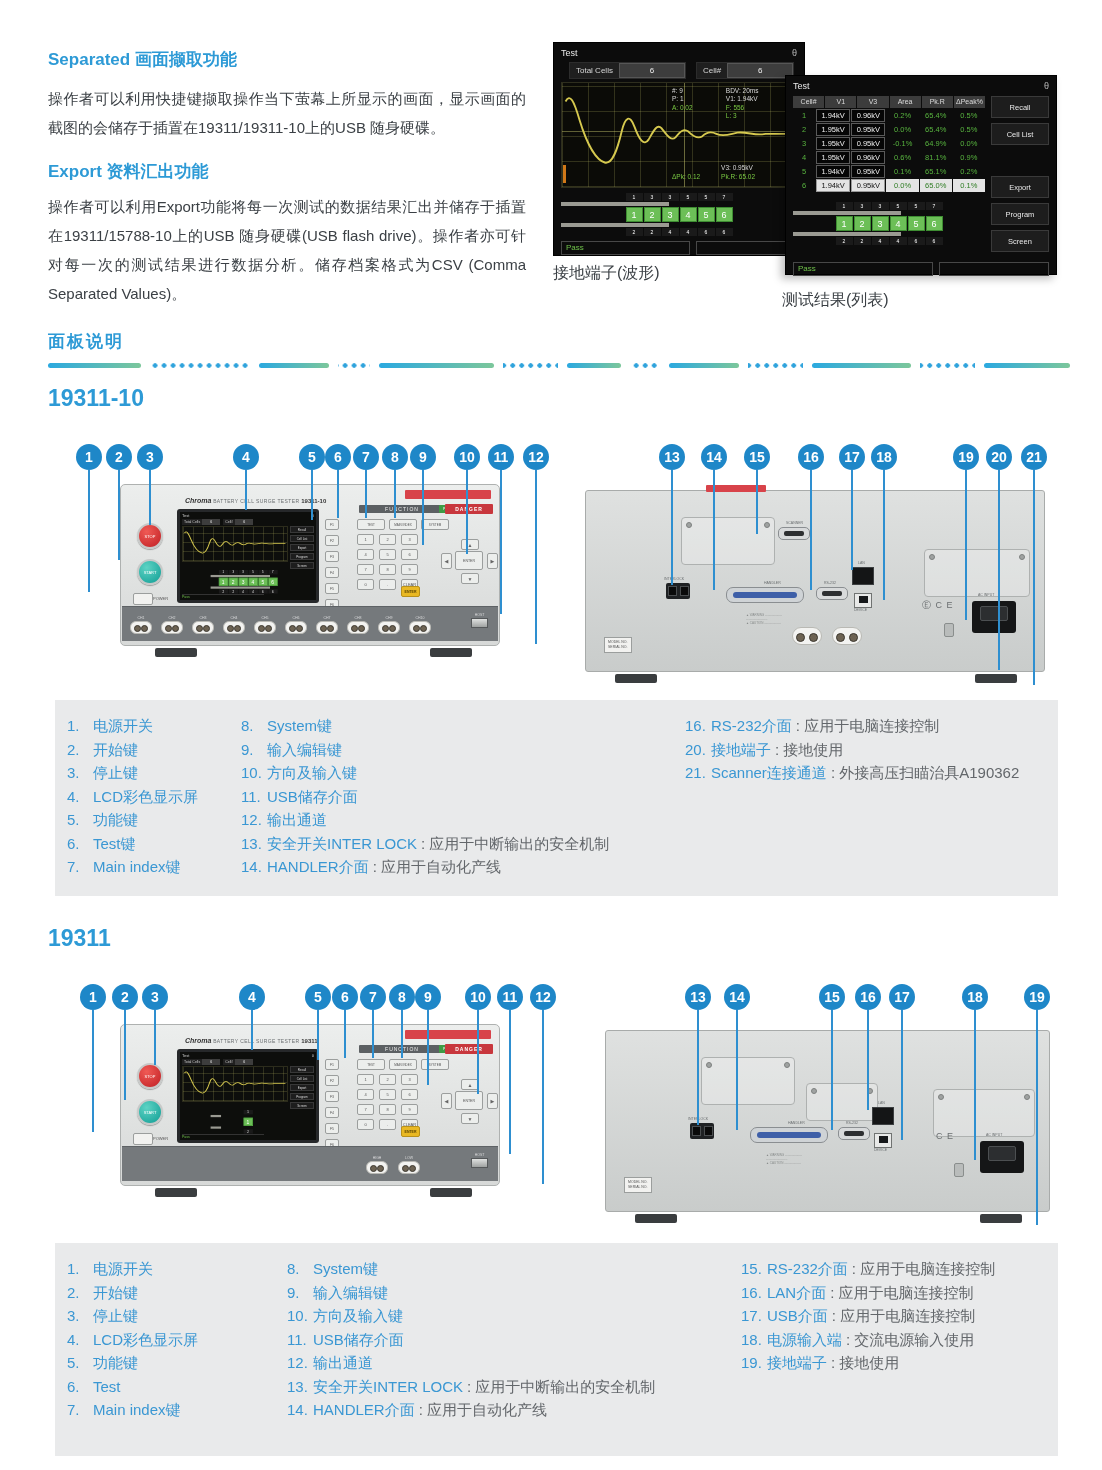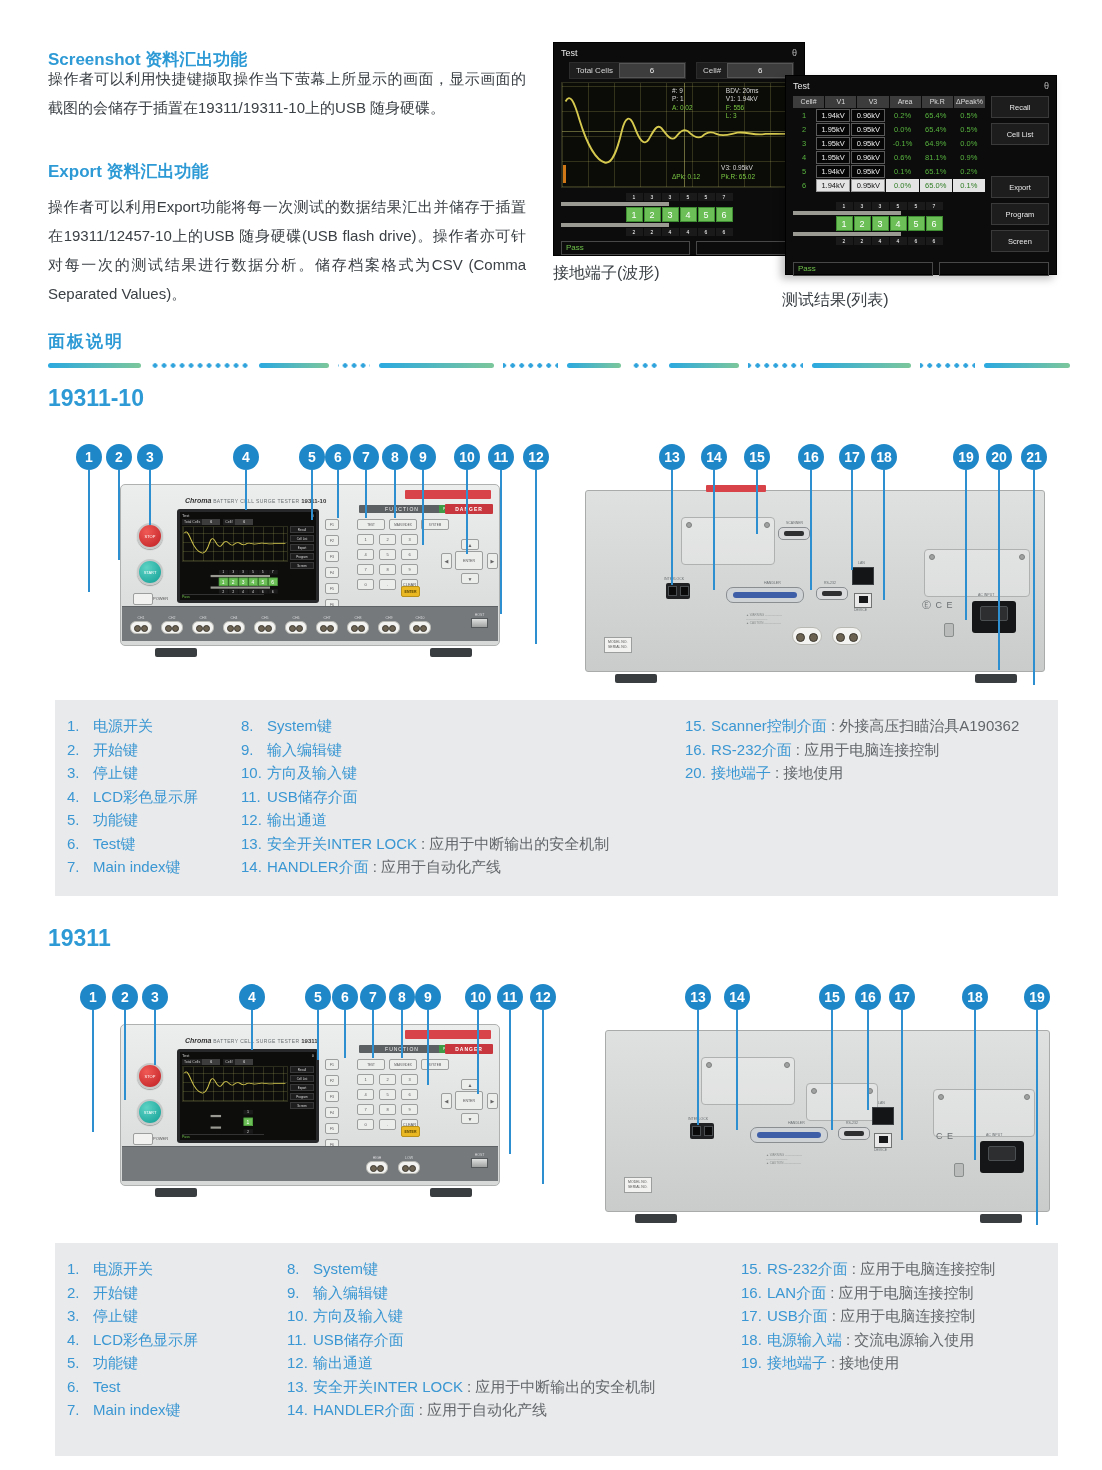--- a/index.html
+++ b/index.html
@@ -164,24 +164,24 @@
   .lcol{position:absolute;top:14px;}
   .li{height:23.5px;line-height:23.5px;font-size:15px;white-space:nowrap;}
   .ln{display:inline-block;min-width:26px;color:#3a97d3;}
   .lt{color:#3a97d3;} .ld{color:#63676b;margin-left:4px;}
 </style>
 </head>
 <body>
 
 <div class="page">
 
-  <div class="feat-h" style="top:48px;">Screenshot 资料汇出功能</div>
-  <div class="feat-p" style="top:64px;">操作者可以利用快捷键撷取操作当下萤幕上所显示的画面，显示画面的截图的会储存于插置在19311/19311-10上的USB 随身硬碟。</div>
+  <div class="feat-h" style="top:48px;">Separated 画面撷取功能</div>
+  <div class="feat-p" style="top:84px;">操作者可以利用快捷键撷取操作当下萤幕上所显示的画面，显示画面的截图的会储存于插置在19311/19311-10上的USB 随身硬碟。</div>
   <div class="feat-h" style="top:160px;">Export 资料汇出功能</div>
-  <div class="feat-p" style="top:192px;">操作者可以利用Export功能将每一次测试的数据结果汇出并储存于插置在19311/12457-10上的USB 随身硬碟(USB flash drive)。操作者亦可针对每一次的测试结果进行数据分析。储存档案格式为CSV (Comma Separated Values)。</div>
+  <div class="feat-p" style="top:192px;">操作者可以利用Export功能将每一次测试的数据结果汇出并储存于插置在19311/15788-10上的USB 随身硬碟(USB flash drive)。操作者亦可针对每一次的测试结果进行数据分析。储存档案格式为CSV (Comma Separated Values)。</div>
 
   <div class="shot" style="left:553px;top:42px;width:252px;height:214px;">
     <div class="shot-hdr">
       <span>Test</span>
       <span class="theta">θ</span>
     </div>
     <div class="wave-fields">
       <span class="wf">
           <span class="fl">Total Cells</span>
           <span class="fv">6</span>
@@ -726,23 +726,23 @@
     <div class="li"><span class="ln">8.</span><span class="lt">System键</span><span class="ld"></span></div>
         <div class="li"><span class="ln">9.</span><span class="lt">输入编辑键</span><span class="ld"></span></div>
         <div class="li"><span class="ln">10.</span><span class="lt">方向及输入键</span><span class="ld"></span></div>
         <div class="li"><span class="ln">11.</span><span class="lt">USB储存介面</span><span class="ld"></span></div>
         <div class="li"><span class="ln">12.</span><span class="lt">输出通道</span><span class="ld"></span></div>
         <div class="li"><span class="ln">13.</span><span class="lt">安全开关INTER LOCK</span><span class="ld">: 应用于中断输出的安全机制</span></div>
         <div class="li"><span class="ln">14.</span><span class="lt">HANDLER介面</span><span class="ld">: 应用于自动化产线</span></div>
       </div>
     <div class="lcol" style="left:630px;">
 
-    <div class="li"><span class="ln">15.</span><span class="lt">Scanner控制介面</span><span class="ld">: 外接高压扫瞄治具A190362</span></div>
         <div class="li"><span class="ln">16.</span><span class="lt">RS-232介面</span><span class="ld">: 应用于电脑连接控制</span></div>
         <div class="li"><span class="ln">20.</span><span class="lt">接地端子</span><span class="ld">: 接地使用</span></div>
+        <div class="li"><span class="ln">21.</span><span class="lt">Scanner连接通道</span><span class="ld">: 外接高压扫瞄治具A190362</span></div>
       </div>
   </div>
 
   <div class="sec-title" style="top:925px;">19311</div>
 
   <div class="fig" style="left:60px;top:980px;width:485px;height:258px;">
     <div>
         <div class="co" style="left: 20px;">
           <span class="lead" style="height: 122px;"></span>
           <span class="cnum">1</span>

